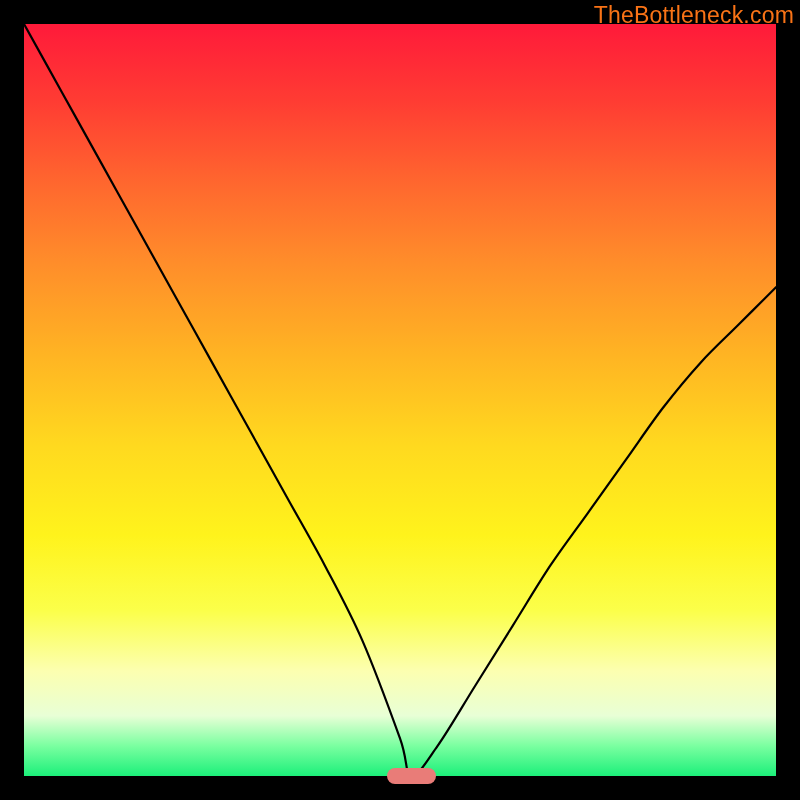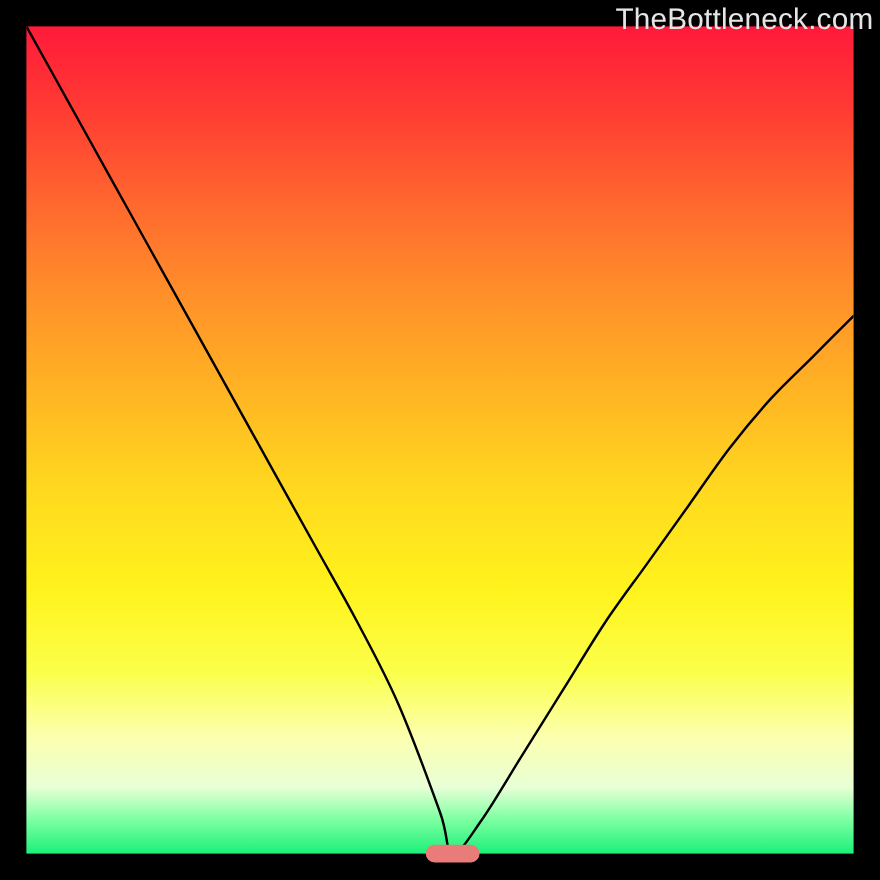--- a/index.html
+++ b/index.html
@@ -37,22 +37,22 @@
       #e8ffd6 92%,
       #7affa0 96%,
       #1cf07a 100%
     );
   }
   .watermark {
     position: absolute;
     top: 2px;
     right: 6px;
     font-family: Arial, Helvetica, sans-serif;
-    font-size: 27px;
-    color: #e5e5e5;
+    font-size: 23px;
+    color: #f97316;
     letter-spacing: 0.2px;
     user-select: none;
     text-align: right;
   }
   svg.curve {
     position: absolute;
     left: 0;
     top: 0;
     width: 752px;
     height: 752px;

